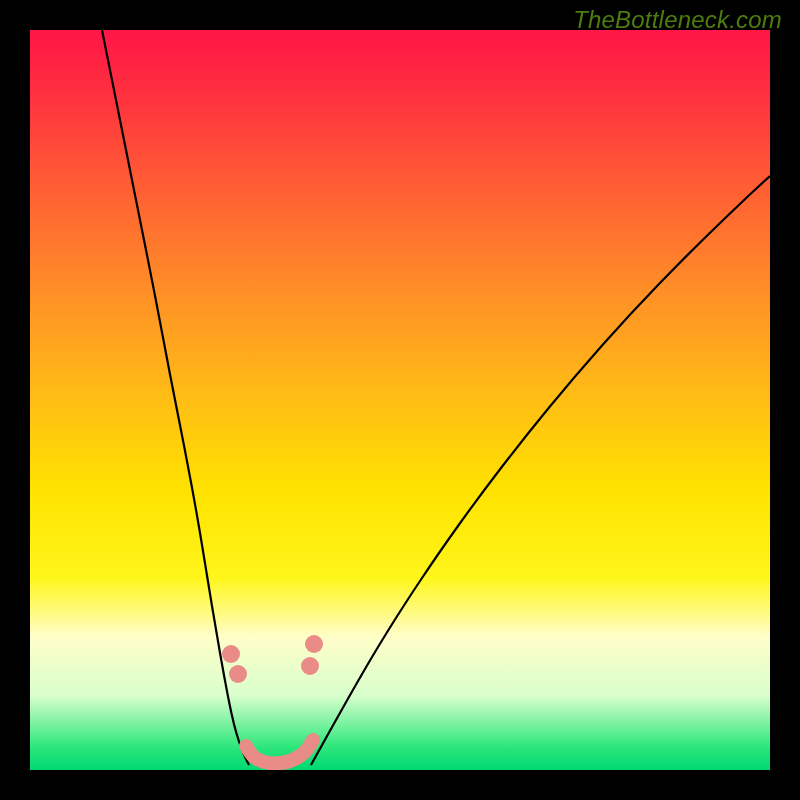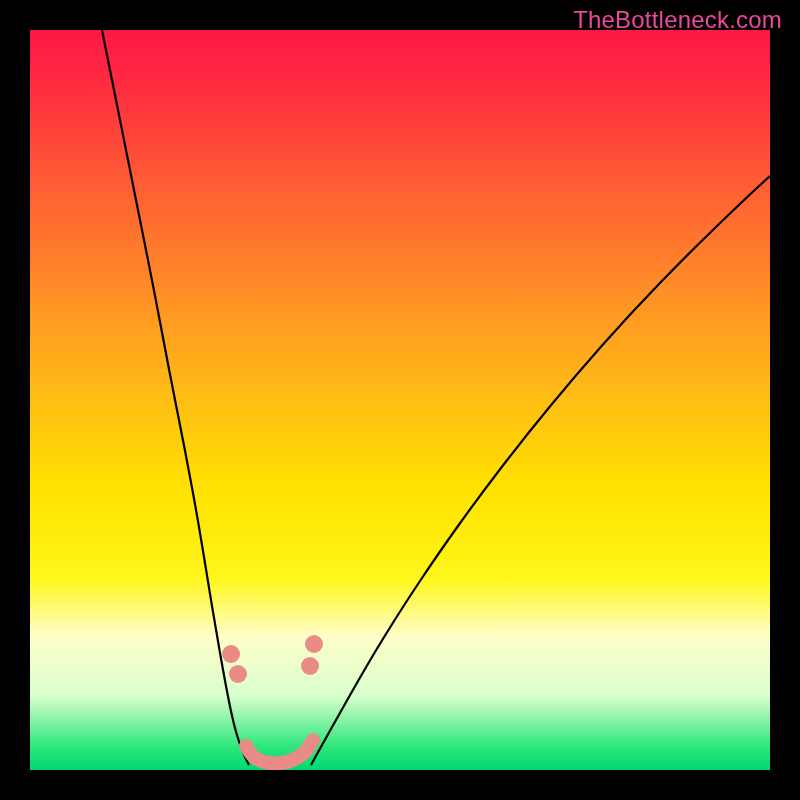--- a/index.html
+++ b/index.html
@@ -9,23 +9,24 @@
     height: 800px;
     background: #000;
     position: relative;
   }
   .watermark {
     position: absolute;
     top: 6px;
     right: 18px;
     font-family: Arial, Helvetica, sans-serif;
     font-size: 24px;
-    color: #ec4899;
+    color: #4d7c0f;
     letter-spacing: 0.2px;
     z-index: 4;
+    font-style: italic;
   }
   .plot {
     position: absolute;
     left: 30px;
     top: 30px;
     width: 740px;
     height: 740px;
   }
   .gradient {
     position: absolute;

